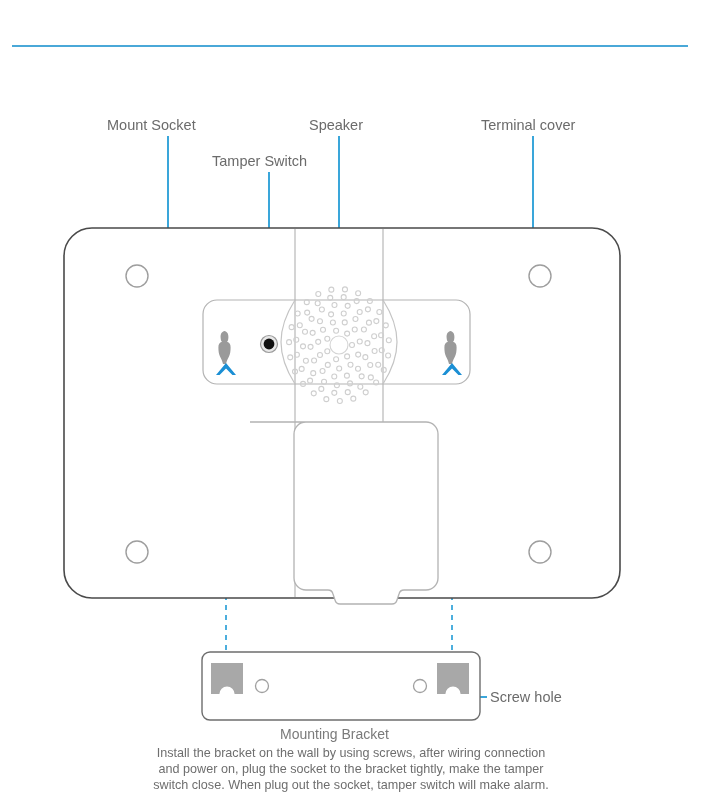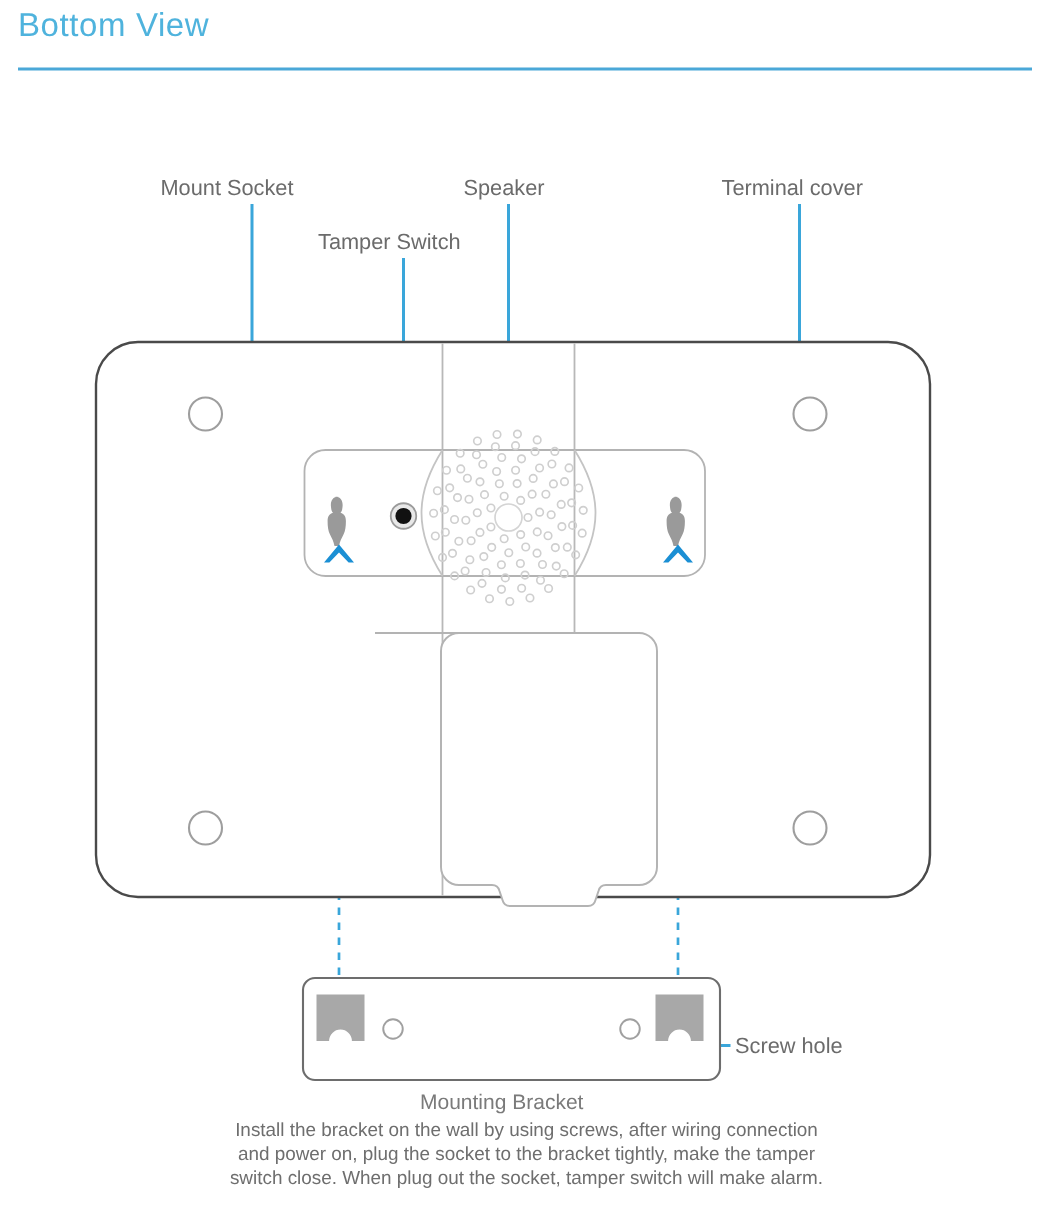--- a/index.html
+++ b/index.html
@@ -60,21 +60,20 @@
     font-family: "Liberation Sans", sans-serif;
     font-size: 14px;
     fill: #7a7a7a;
   }
 </style>
 </head>
 <body>
 
 <div id="page">
 
-  <div class="section-title">Bottom View</div>
   <div class="title-rule"></div>
 
   <svg class="diagram" viewBox="0 0 703 804">
 
     <g fill="none" stroke="#3aa6da" stroke-width="2">
 
       <path d="M168 136 L168 240 L226 240 L226 330"></path>
 
       <path d="M269 172 L269 330"></path>
 

